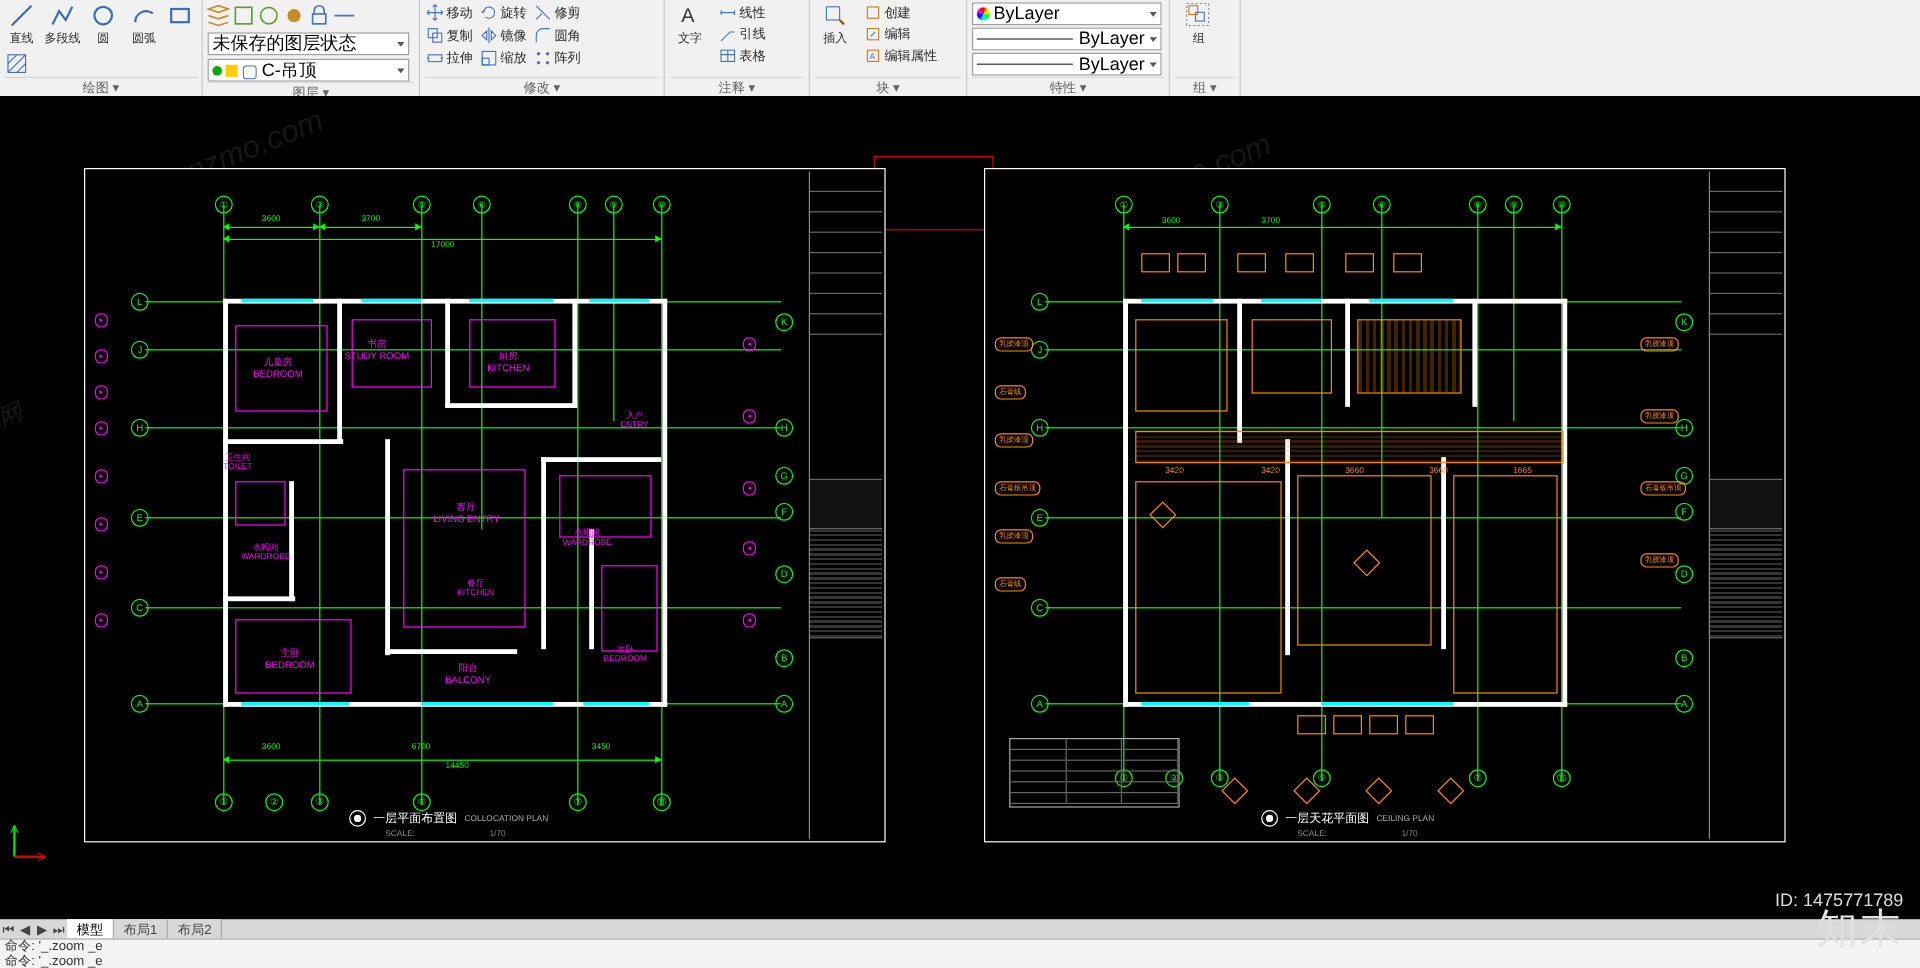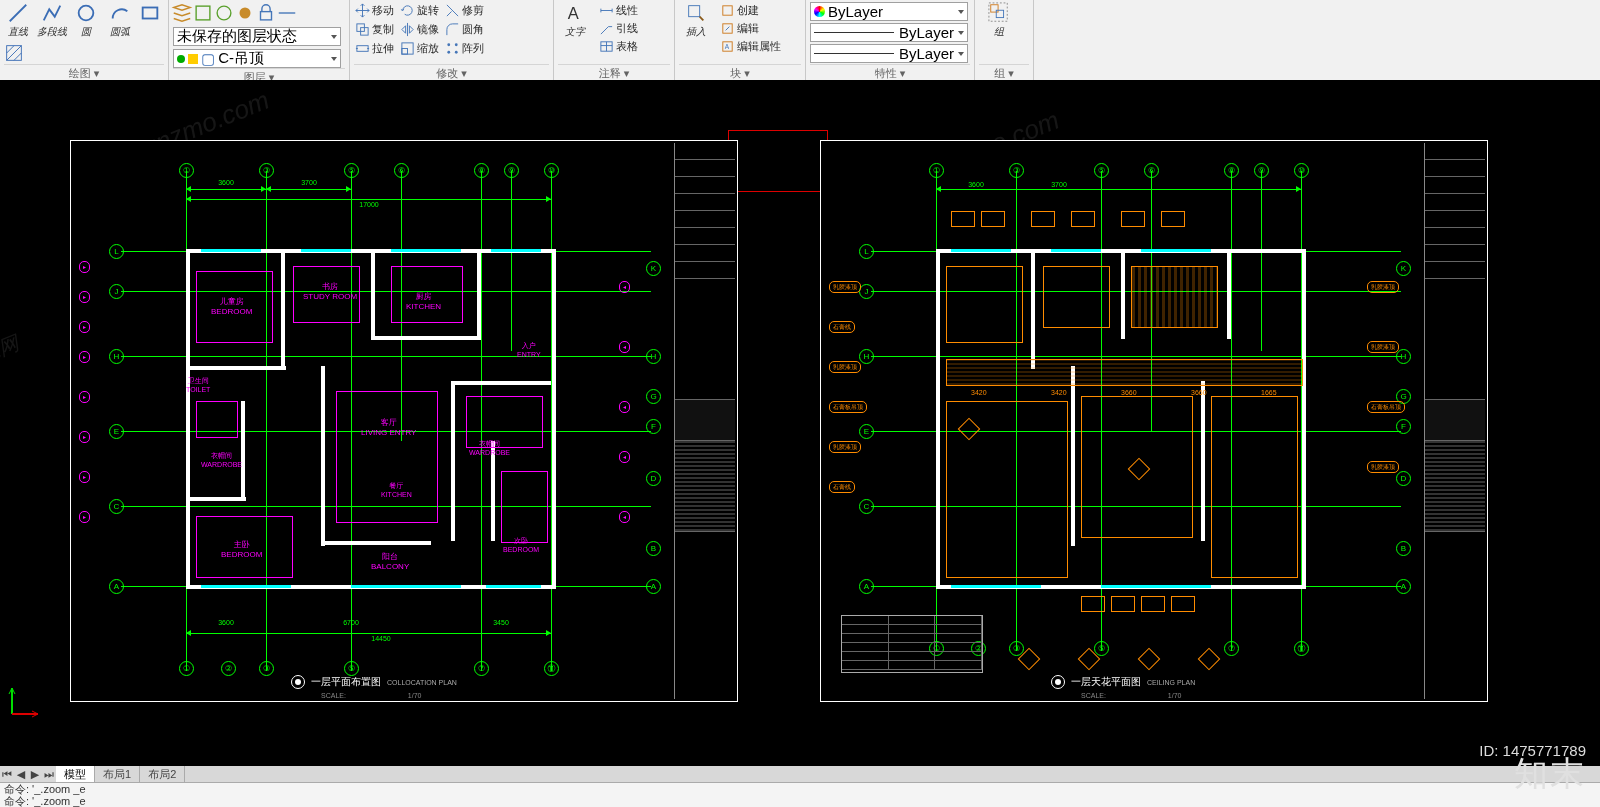--- a/index.html
+++ b/index.html
@@ -2,21 +2,21 @@
 <html><head>
 <meta charset="utf-8">
 <style>
   html,body{margin:0;padding:0;width:1600px;height:807px;background:#000;font-family:"Microsoft YaHei",Arial,sans-serif;overflow:hidden;}
   .ribbon{background:#f1f1f1;border-bottom:1px solid #b5b5b5;height:80px;display:flex;align-items:flex-start;}
   .panel{border-right:1px solid #c8c8c8;padding:2px 4px 0 4px;display:flex;flex-direction:column;height:100%;}
   .panel-body{display:flex;flex-wrap:wrap;gap:2px 6px;flex:1;align-items:flex-start;}
   .panel-label{font-size:11px;color:#636363;text-align:center;padding:1px 0;border-top:1px solid #d5d5d5;margin-top:auto;}
   .tool{display:flex;flex-direction:column;align-items:center;width:28px;cursor:pointer;}
   .tool svg{width:22px;height:22px;}
-  .tool-lbl{font-size:10px;color:#2b2b2b;white-space:nowrap;margin-top:1px;font-style:italic;}
+  .tool-lbl{font-size:10px;color:#2b2b2b;white-space:nowrap;margin-top:1px;}
   .tool-row{display:flex;align-items:center;gap:2px;font-size:11px;color:#2b2b2b;cursor:pointer;padding:1px;}
   .tool-row svg{width:15px;height:15px;}
   .sel{background:#fff;border:1px solid #a0a0a0;font-size:15px;height:17px;padding:0 3px;display:flex;align-items:center;justify-content:space-between;}
   .tri::after{content:"";border-left:3px solid transparent;border-right:3px solid transparent;border-top:4px solid #555;margin-left:4px;}
   .canvas{position:absolute;left:0;top:80px;right:0;height:680px;background:#000;}
   .sheet{position:absolute;border:1px solid #fff;background:#000;}
   .grid-h,.grid-v{position:absolute;background:#00ff00;}
   .grid-h{height:1px;}.grid-v{width:1px;}
   .bubble{position:absolute;width:13px;height:13px;border:1px solid #00ff00;border-radius:50%;color:#00ff00;font-size:8px;text-align:center;line-height:13px;}
   .dim-h{position:absolute;height:1px;background:#00ff00;}
@@ -448,21 +448,21 @@
     <div class="cyan" style="left:230px;top:108px;width:50px;height:3px"></div>
     <div class="cyan" style="left:320px;top:108px;width:70px;height:3px"></div>
     <div class="cyan" style="left:420px;top:108px;width:50px;height:3px"></div>
     <div class="cyan" style="left:130px;top:444px;width:90px;height:3px"></div>
     <div class="cyan" style="left:280px;top:444px;width:110px;height:3px"></div>
     <div class="cyan" style="left:415px;top:444px;width:55px;height:3px"></div>
 
     <div class="mag" style="left:125px;top:130px;width:75px;height:70px"></div>
     <div class="roomlbl" style="left:140px;top:155px"><span>儿童房</span><br><span>BEDROOM</span></div>
     <div class="mag" style="left:222px;top:125px;width:65px;height:55px"></div>
-    <div class="roomlbl" style="left:232px;top:140px"><span>书房</span><br><span>STUDY ROOM</span></div>
+    <div class="roomlbl" style="left:216px;top:140px"><span>书房</span><br><span>STUDY ROOM</span></div>
     <div class="mag" style="left:320px;top:125px;width:70px;height:55px"></div>
     <div class="roomlbl" style="left:335px;top:150px"><span>厨房</span><br><span>KITCHEN</span></div>
     <div class="mag" style="left:125px;top:260px;width:40px;height:35px"></div>
     <div class="roomlbl" style="left:115px;top:235px;font-size:7px"><span>卫生间</span><br><span>TOILET</span></div>
     <div class="roomlbl" style="left:130px;top:310px;font-size:7px"><span>衣帽间</span><br><span>WARDROBE</span></div>
     <div class="mag" style="left:265px;top:250px;width:100px;height:130px"></div>
     <div class="roomlbl" style="left:290px;top:276px"><span>客厅</span><br><span>LIVING ENTRY</span></div>
     <div class="mag" style="left:125px;top:375px;width:95px;height:60px"></div>
     <div class="roomlbl" style="left:150px;top:398px"><span>主卧</span><br><span>BEDROOM</span></div>
     <div class="mag" style="left:395px;top:255px;width:75px;height:50px"></div>

